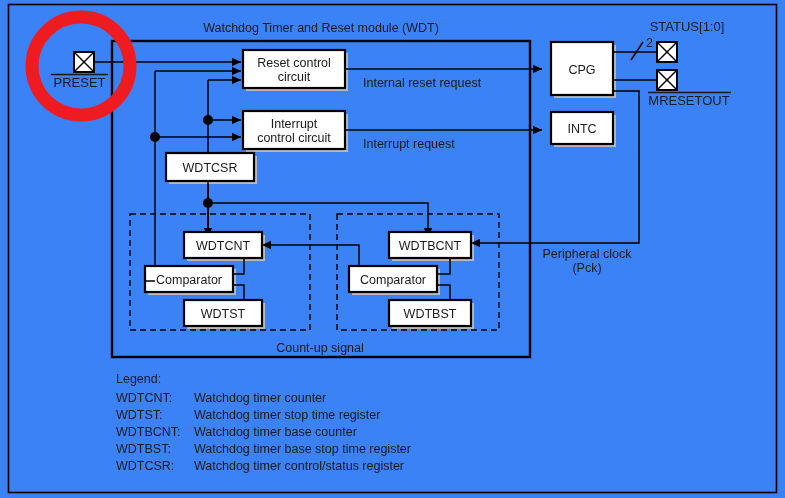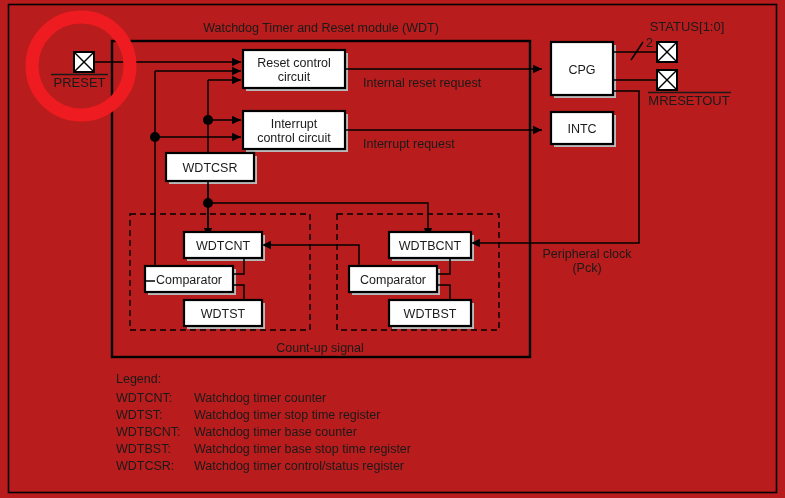--- a/index.html
+++ b/index.html
@@ -1,18 +1,18 @@
 <!DOCTYPE html>
 <html><head>
 <meta charset="utf-8">
 <style>
   html,body{margin:0;padding:0;background:#ffffff;}
   body{width:785px;height:498px;overflow:hidden;
        font-family:"Liberation Sans","DejaVu Sans",sans-serif;}
-  #stage{position:relative;width:785px;height:498px;background:#b91c1c;}
+  #stage{position:relative;width:785px;height:498px;background:#3b82f6;}
   svg{display:block;}
   .blk{fill:#ffffff;stroke:#000000;stroke-width:2.2;}
   .blkshadow{fill:#b9b9b9;stroke:none;}
   .dashbox{fill:none;stroke:#000000;stroke-width:1.4;stroke-dasharray:6 4;}
   .wire{stroke:#000000;stroke-width:1.5;fill:none;}
   .pinbox{fill:#ffffff;stroke:#000000;stroke-width:2;}
   .pinx{stroke:#000000;stroke-width:1.5;}
   .dot{fill:#000000;}
   .redring{fill:none;stroke:#ee1c20;stroke-width:13;}
   .frame{fill:none;stroke:#000000;stroke-width:1.6;}

